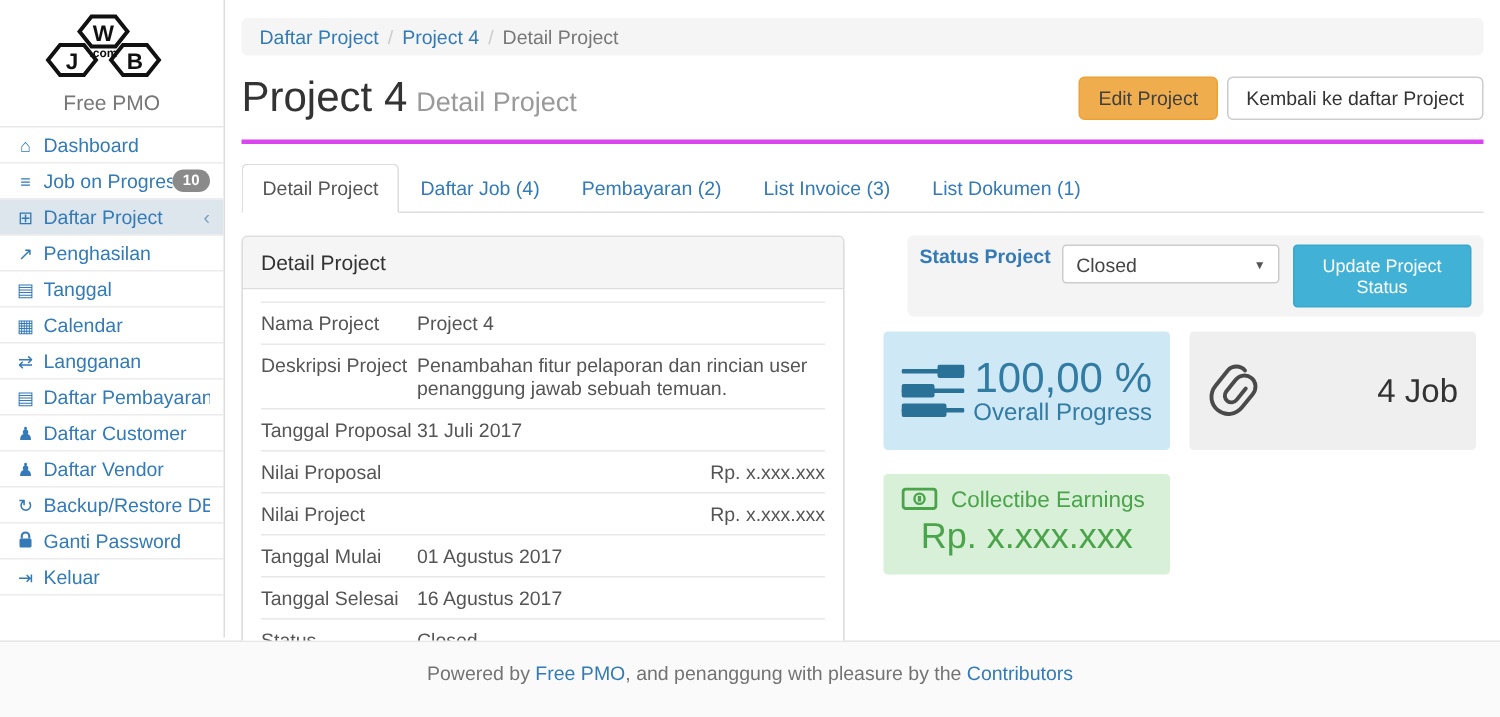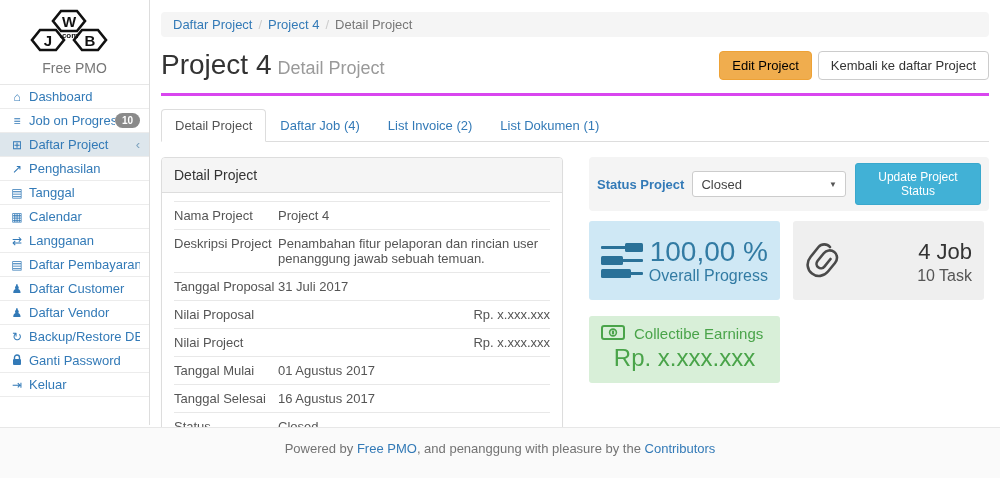--- a/index.html
+++ b/index.html
@@ -25,41 +25,41 @@
 
   .breadcrumb { margin-top:12px; background:#f5f5f5; border-radius:4px; padding:5px 12px; font-size:13px; color:#777; }
   .breadcrumb a { color:#337ab7; text-decoration:none; }
   .breadcrumb .sep { margin:0 6px; color:#ccc; }
 
   .header-row { display:flex; align-items:center; justify-content:space-between; border-bottom:3px solid #d946ef; padding:12px 0 12px; }
   .header-row h1 { font-size:28px; font-weight:500; color:#333; }
   .header-row h1 small { font-size:18px; font-weight:400; color:#9a9a9a; margin-left:6px; }
   .hdr-btns { display:flex; gap:6px; }
   .btn { font-size:13px; padding:6px 12px; border-radius:4px; border:1px solid transparent; cursor:pointer; font-family:inherit; }
-  .btn-warning { background:#f0ad4e; border-color:#eea236; color:#000000; }
+  .btn-warning { background:#f0ad4e; border-color:#eea236; color:#404040; }
   .btn-default { background:#fff; border-color:#ccc; color:#333; }
 
   .tabs { list-style:none; display:flex; border-bottom:1px solid #ddd; margin-top:13px; font-size:13px; }
   .tabs li { padding:8px 13px; margin-bottom:-1px; color:#337ab7; cursor:pointer; border:1px solid transparent; border-radius:4px 4px 0 0; }
   .tabs li.active { background:#fff; color:#555; border-color:#ddd #ddd #fff; cursor:default; }
 
   .content-row { display:flex; margin-top:15px; gap:26px; }
 
   
   .panel { width:402px; min-width:402px; border:1px solid #ddd; border-radius:4px; box-shadow:0 1px 1px rgba(0,0,0,.05); background:#fff; align-self:flex-start; }
   .panel-heading { background:#f5f5f5; border-bottom:1px solid #ddd; border-radius:3px 3px 0 0; padding:9px 12px; font-size:14px; color:#333; }
   .panel-body { padding:8px 12px 10px; }
   .trow { display:flex; border-top:1px solid #e8e8e8; padding:6px 0; font-size:13px; color:#555; }
   .trow .tl { width:104px; min-width:104px; }
   .trow .tv { flex:1; color:#555; }
   .trow .tv.right { text-align:right; }
 
   
   .right-col { flex:1; }
-  .status-bar { display:flex; align-items:center; background:#f4f4f4; border-radius:4px; padding:6px 8px; }
+  .status-bar { display:flex; align-items:flex-start; background:#f4f4f4; border-radius:4px; padding:6px 8px;margin-left:16px; }
   .status-bar .sp-label { color:#337ab7; font-weight:bold; font-size:13px; margin-right:8px; white-space:nowrap; }
   .select-box { background:#fff; border:1px solid #ccc; border-radius:3px; width:176px; height:26px; display:flex; align-items:center; justify-content:space-between; padding:0 8px; font-size:13px; color:#444; cursor:pointer; }
   .select-box .caret { font-size:8px; color:#555; }
   .btn-info { background:#41b1d6; border-color:#39a8cd; color:#fff; font-size:12px; padding:6px 12px; margin-left:9px; border-radius:3px; }
 
   .cards-row { display:flex; gap:13px; margin-top:10px; }
   .stat-card { width:191px; height:79px; border-radius:3px; display:flex; align-items:center; padding:10px 12px; }
   .stat-card .txt { flex:1; text-align:right; }
   .card-progress { background:#cfe8f5; color:#327ba3; }
   .card-progress .big { font-size:28px; line-height:30px; }
@@ -171,21 +171,22 @@
       <h1><span>Project 4</span><small>Detail Project</small></h1>
       <div class="hdr-btns">
         <button class="btn btn-warning">Edit Project</button>
         <button class="btn btn-default">Kembali ke daftar Project</button>
       </div>
     </div>
 
     <ul class="tabs">
       <li class="active">Detail Project</li>
       <li>Daftar Job (4)</li>
-      <li>List Invoice (2)</li>
+      <li>Pembayaran (2)</li>
+      <li>List Invoice (3)</li>
       <li>List Dokumen (1)</li>
     </ul>
 
     <div class="content-row">
 
       <div class="panel">
         <div class="panel-heading">Detail Project</div>
         <div class="panel-body">
           <div class="trow">
             <div class="tl">Nama Project</div>
@@ -251,21 +252,20 @@
               <div class="sub">Overall Progress</div>
             </div>
           </div>
 
           <div class="stat-card card-jobs">
             <svg width="36" height="40" viewBox="0 0 36 40">
               <path d="M25 6 C22 2.5 16.5 2.5 13.5 6 L5.5 16 C1 21.5 2 28.5 7 32.5 C12 36.5 19 35.5 23 30.5 L30 22 C33 18.3 32.5 13.5 29.3 11 C26 8.4 21.4 9 18.8 12.2 L12.5 20 C11 22 11.3 24.8 13.2 26.3 C15.1 27.8 17.9 27.5 19.4 25.6 L25.5 18" fill="none" stroke="#4a4a4a" stroke-width="2.6" stroke-linecap="round"></path>
             </svg>
             <div class="txt">
               <div class="big">4 Job</div>
-              <div class="sub">10 Task</div>
             </div>
           </div>
         </div>
 
         <div class="card-earnings">
           <div class="earn-top">
             <svg width="24" height="15" viewBox="0 0 24 15">
               <rect x="1" y="1" width="22" height="13" rx="2" fill="none" stroke="#4aa44a" stroke-width="2"></rect>
               <circle cx="12" cy="7.5" r="3.4" fill="none" stroke="#4aa44a" stroke-width="1.6"></circle>
               <rect x="10.9" y="5.6" width="2.2" height="3.8" fill="#4aa44a"></rect>

